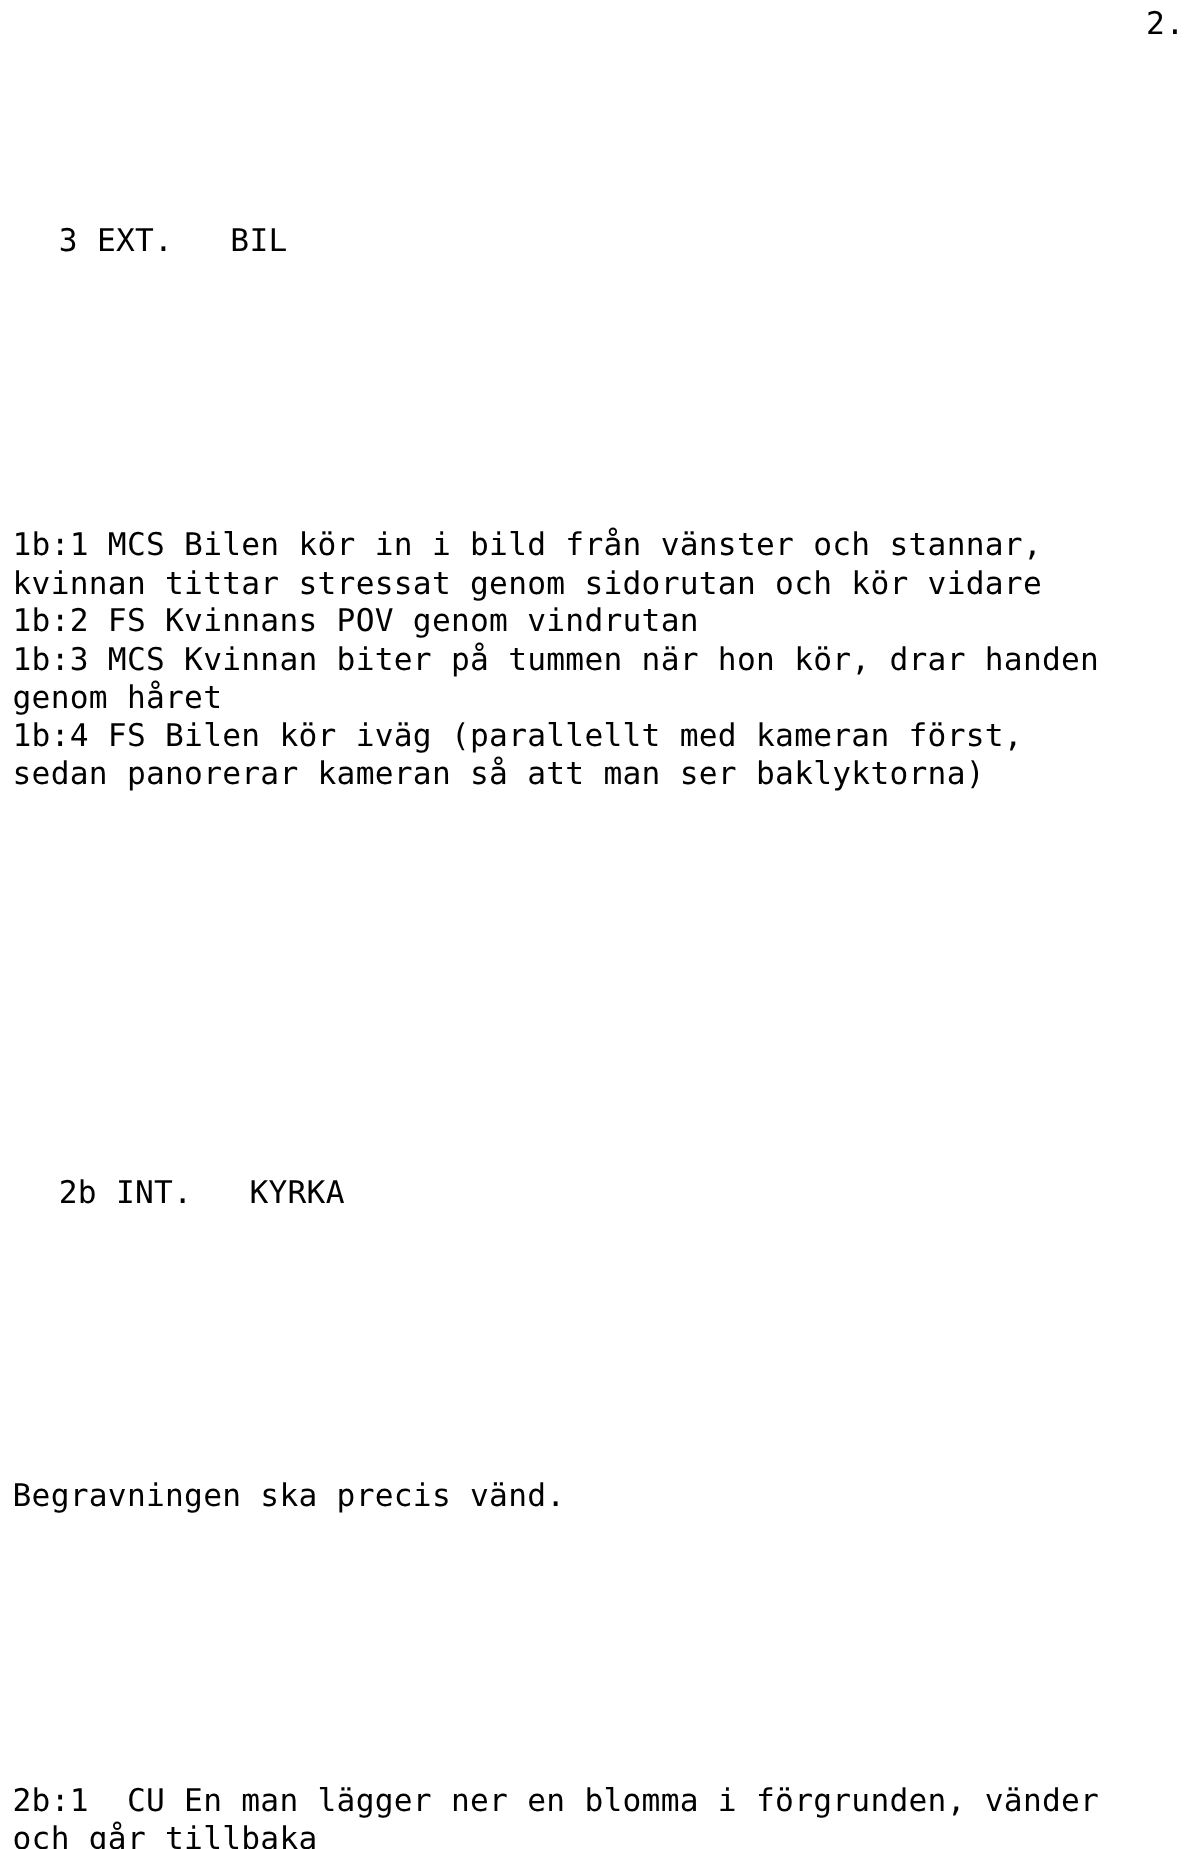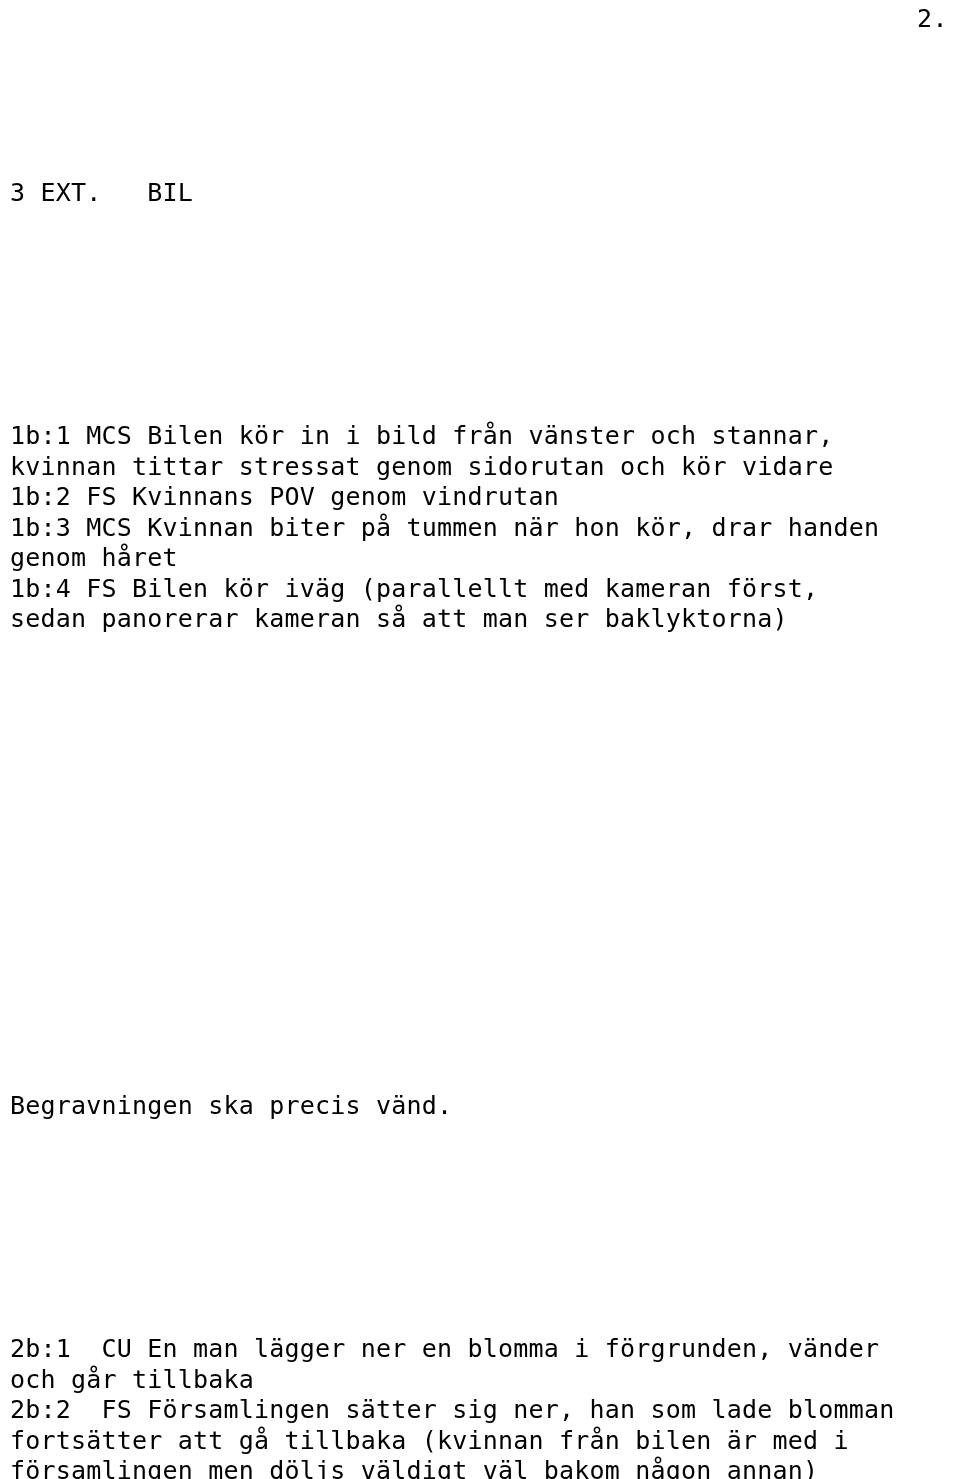--- a/index.html
+++ b/index.html
@@ -35,20 +35,21 @@
     white-space: pre-wrap;
     padding-left: 4px;
   }
   .block {
     white-space: pre-wrap;
   }
   .gap-sm { height: 30px; }
   .gap-lg { height: 30px; }
   .scene-heading {
     white-space: pre-wrap;
+    margin-left: 37px;
   }
   .spacer-top { height: 52px; }
 </style>
 </head>
 <body>
 
 <div class="page">
 
   <div class="page-number">2.</div>
 
@@ -64,20 +65,21 @@
 kvinnan tittar stressat genom sidorutan och kör vidare
 1b:2 FS Kvinnans POV genom vindrutan
 1b:3 MCS Kvinnan biter på tummen när hon kör, drar handen
 genom håret
 1b:4 FS Bilen kör iväg (parallellt med kameran först,
 sedan panorerar kameran så att man ser baklyktorna)</div>
 
     <div class="gap-lg"></div>
     <div class="gap-sm"></div>
 
+    <div class="block scene-heading">2b INT.   KYRKA</div>
 
     <div class="gap-sm"></div>
 
     <div class="block">Begravningen ska precis vänd.</div>
 
     <div class="gap-sm"></div>
 
     <div class="block">2b:1  CU En man lägger ner en blomma i förgrunden, vänder
 och går tillbaka
 2b:2  FS Församlingen sätter sig ner, han som lade blomman

